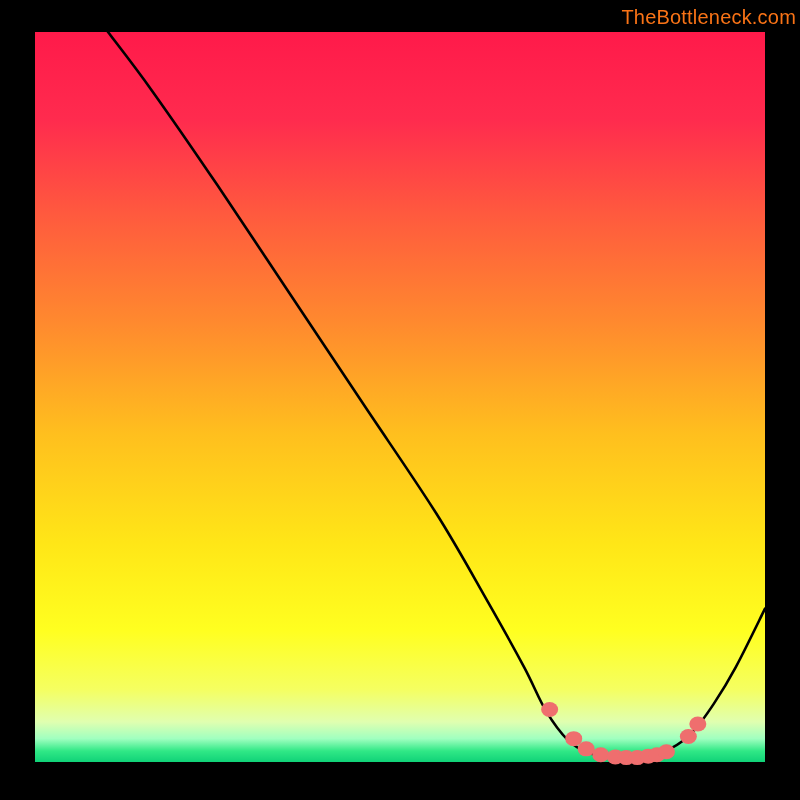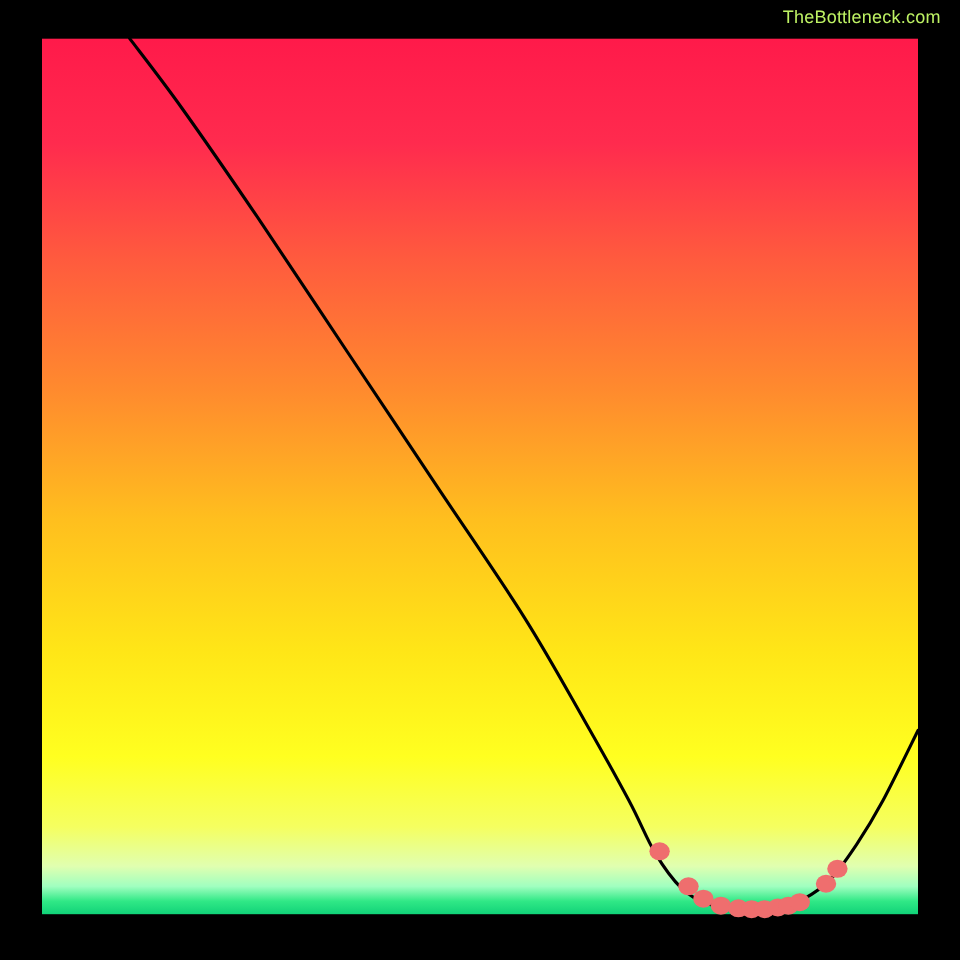--- a/index.html
+++ b/index.html
@@ -8,23 +8,23 @@
     width: 800px;
     height: 800px;
     background: #000;
     position: relative;
     overflow: hidden;
     font-family: Arial, sans-serif;
   }
   .watermark {
     position: absolute;
     top: 6px;
-    right: 16px;
-    color: #bef264;
-    font-size: 15px;
+    right: 4px;
+    color: #f97316;
+    font-size: 20px;
     font-weight: 500;
     z-index: 10;
     letter-spacing: 0.2px;
   }
   .plot-area {
     position: absolute;
     left: 35px;
     top: 32px;
     width: 730px;
     height: 730px;

